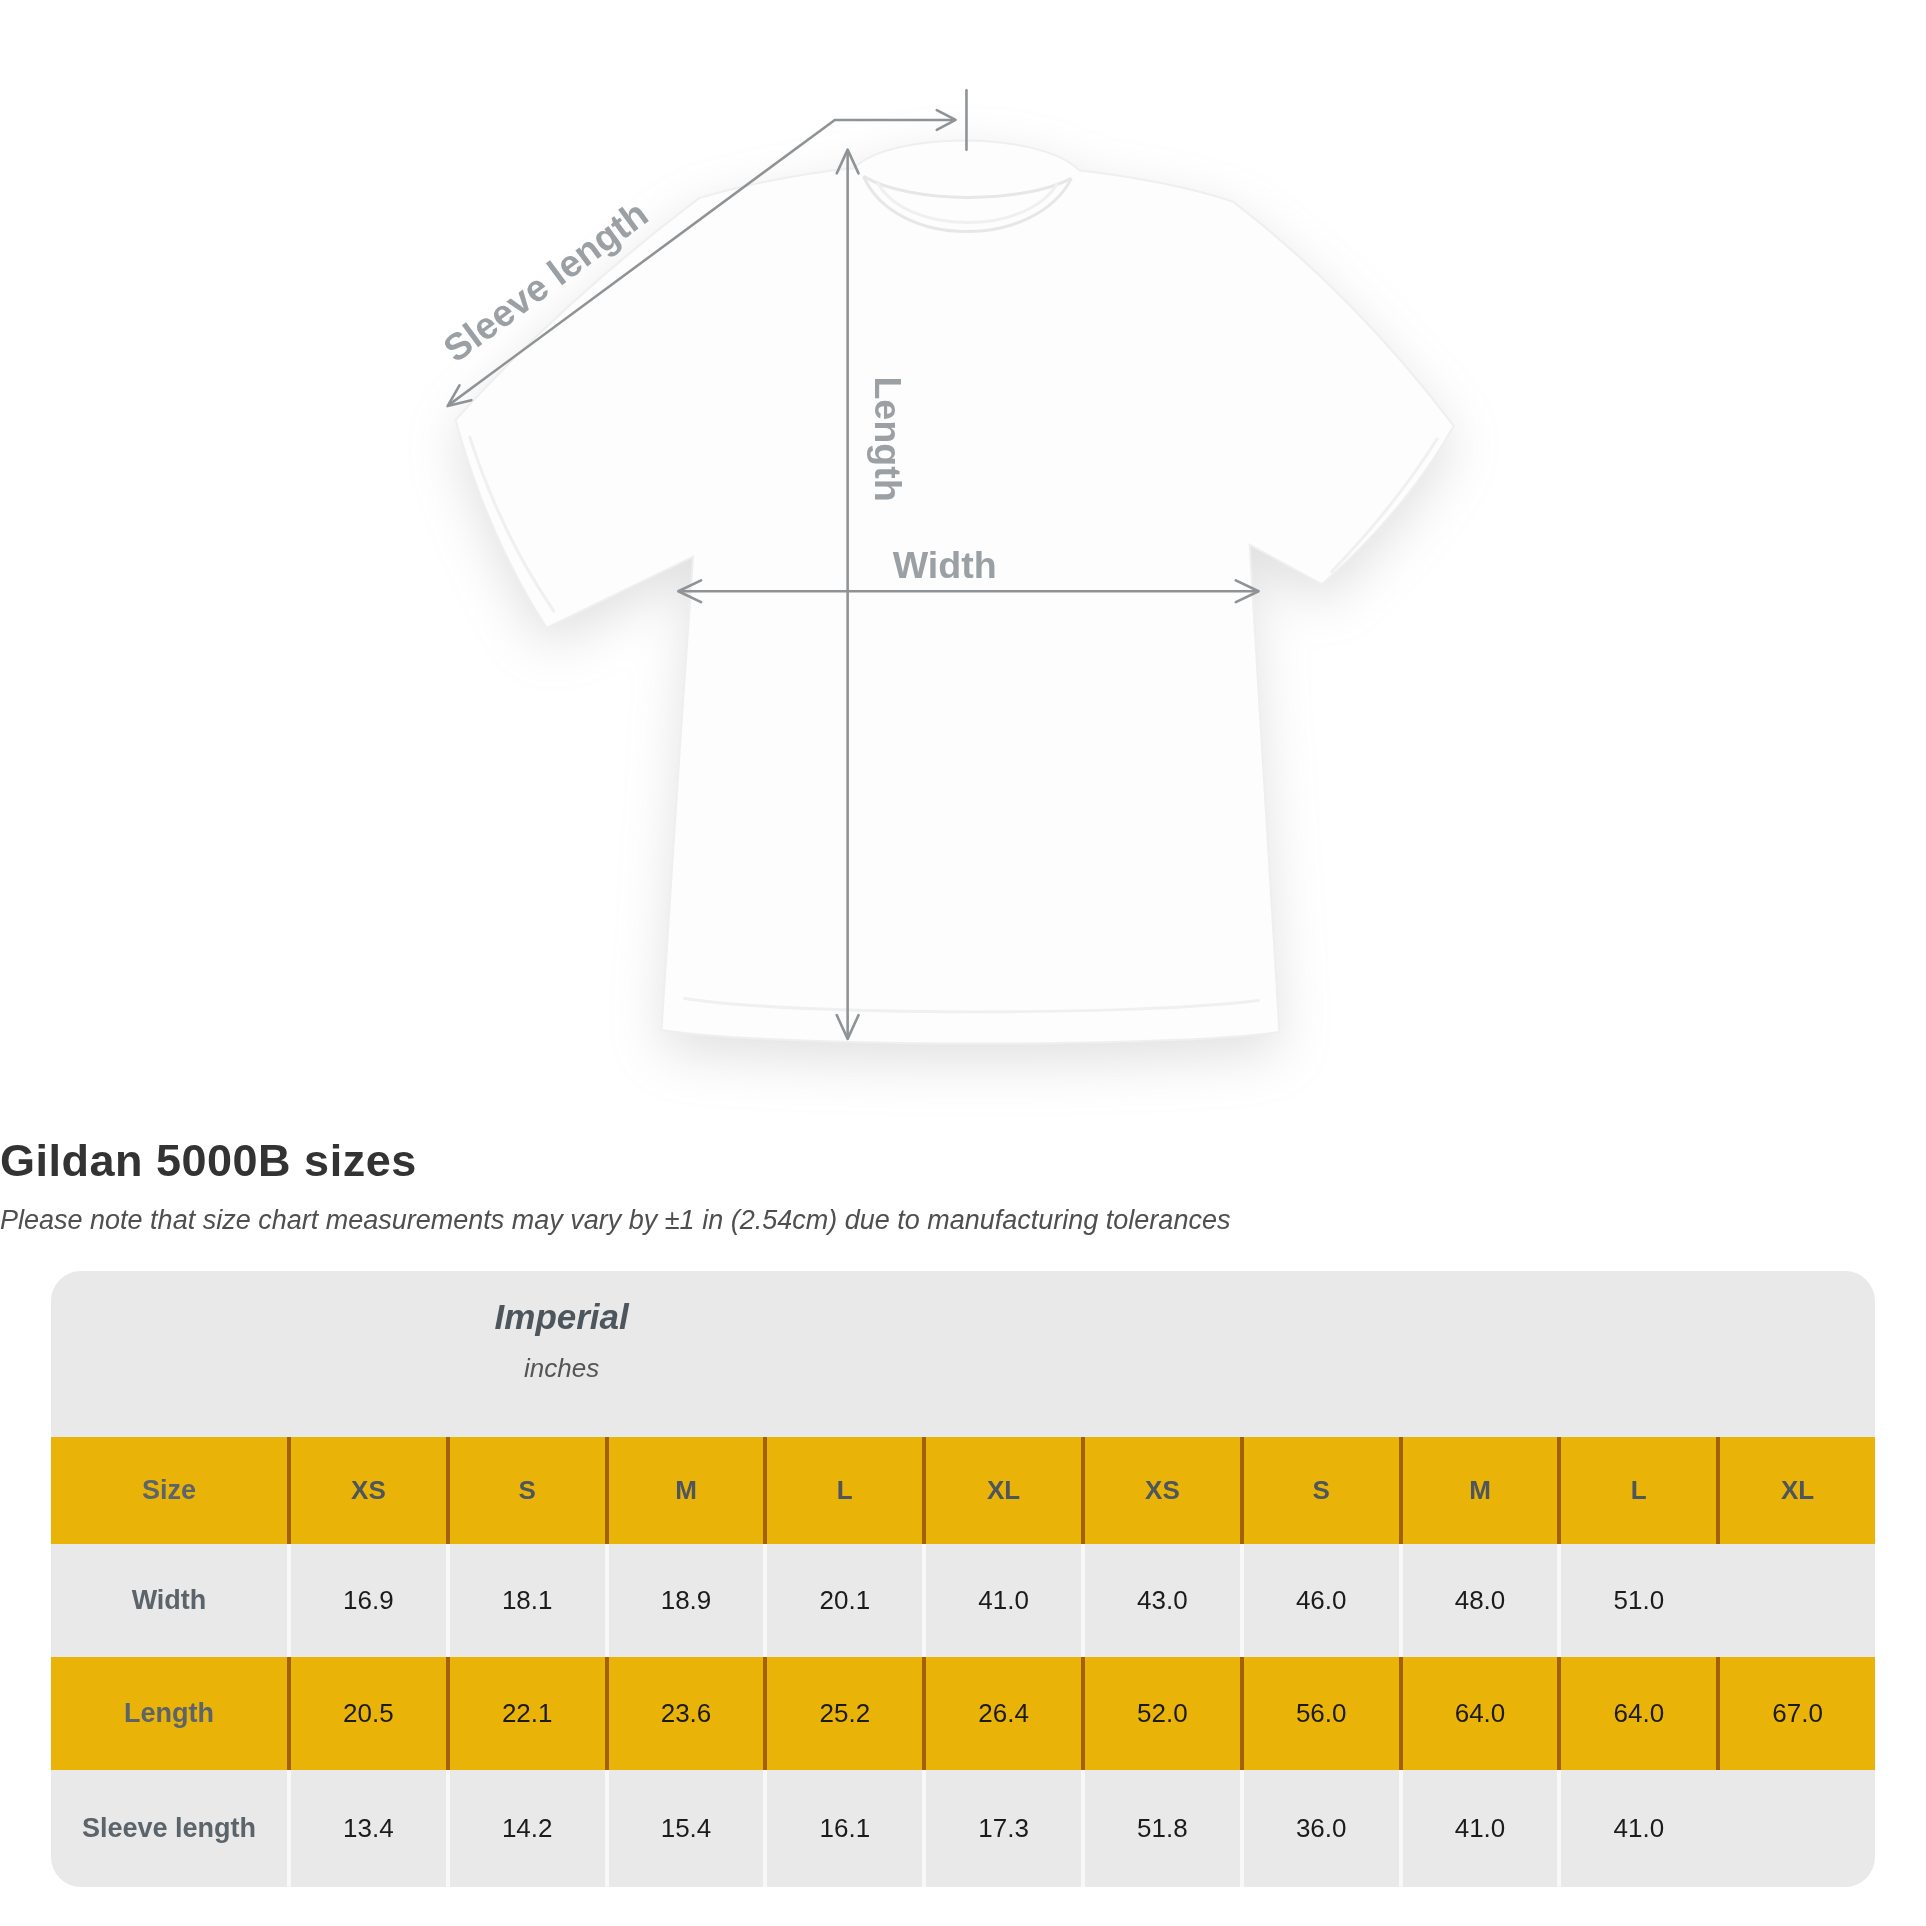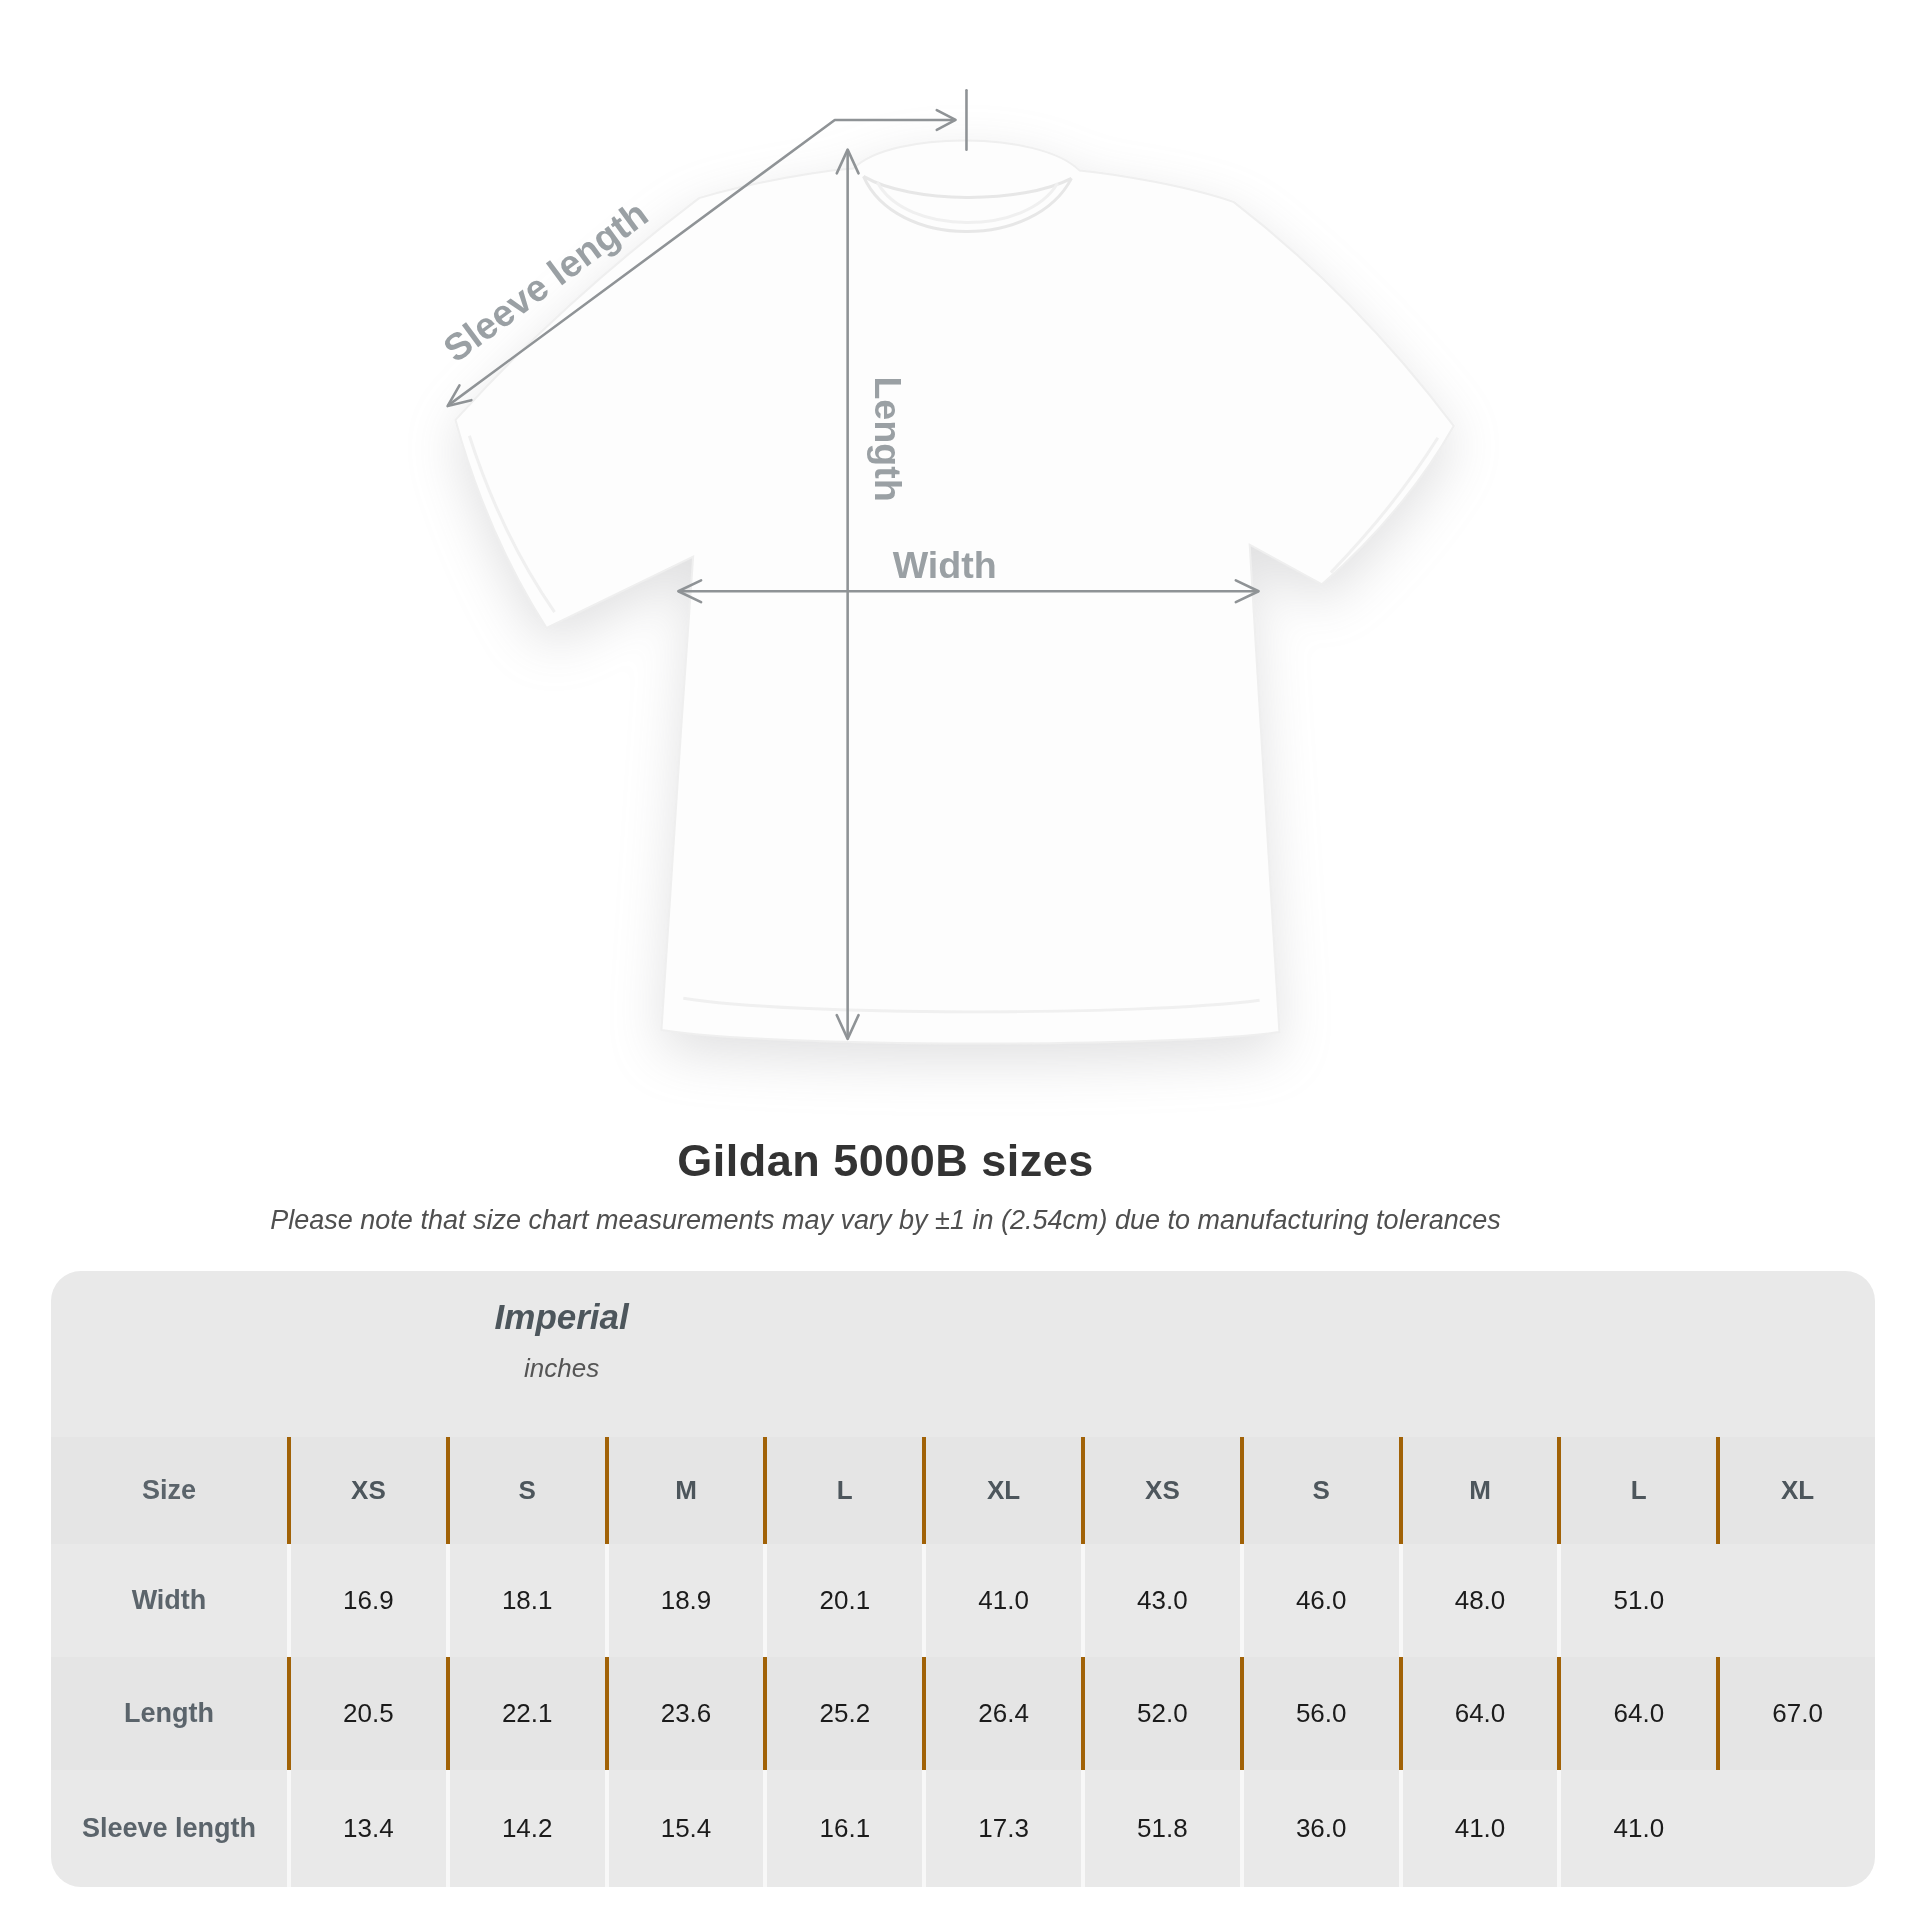--- a/index.html
+++ b/index.html
@@ -9,33 +9,33 @@
   
   .diagram{position:absolute;left:0;top:0;width:1927px;height:1238px;display:block;}
   .shirt-g{filter:drop-shadow(0 18px 26px rgba(120,120,125,0.22));}
   .shirt-body{fill:#fdfdfd;stroke:#efefef;stroke-width:2;}
   .seam{fill:none;stroke:#e7e7e7;stroke-width:3;}
   .seam-light{fill:none;stroke:#f0f0f0;stroke-width:3;}
   .annot-line{fill:none;stroke:#8f9396;stroke-width:2.6;stroke-linecap:round;stroke-linejoin:round;}
   .annot-label{font-family:"Liberation Sans", sans-serif;font-weight:bold;font-size:38px;fill:#9aa0a4;}
 
   
-  .titleblock{position:absolute;left:0;top:1135px;width:1675px;text-align:center;margin-left:48px;}
+  .titleblock{position:absolute;left:0;top:1135px;width:1675px;}
   .title{margin:0;font-size:45px;font-weight:bold;color:#333333;letter-spacing:0.5px;}
   .subtitle{margin:18px 0 0 0;font-size:27px;font-style:italic;color:#4f4f4f;}
 
   
   .size-table{position:absolute;left:51px;top:1271px;width:1824px;border-radius:30px;overflow:hidden;}
   .unit-band{height:166px;background:#e9e9e9;display:grid;grid-template-columns:1040fr 802fr;gap:15px;}
   .unit-group{display:flex;flex-direction:column;align-items:center;justify-content:center;
               gap:16px;padding-bottom:28px;}
   .unit-name{font-size:35px;font-weight:bold;font-style:italic;color:#4d565c;}
   .unit-sub{font-size:26px;font-style:italic;color:#555555;}
 
-  .trow{display:grid;grid-template-columns:236px repeat(10,1fr);height:113px;background:#e5e5e5;}
+  .trow{display:grid;grid-template-columns:236px repeat(10,1fr);height:113px;background:#eab308;}
   .trow.head-row{height:107px;}
   .trow.gray{background:#e9e9e9;}
   .trow.last{height:117px;}
   .cell{display:flex;align-items:center;justify-content:center;
         font-size:26px;color:#1b1b1b;border-left:4px solid #a16207;}
   .cell:first-child{border-left:none;}
   .trow.gray .cell{border-left-color:#f8f8f8;}
   .rowlabel{font-weight:bold;color:#5b646b;font-size:27px;}
   .colhead{font-weight:bold;color:#4d565c;font-size:26px;}
 </style>

